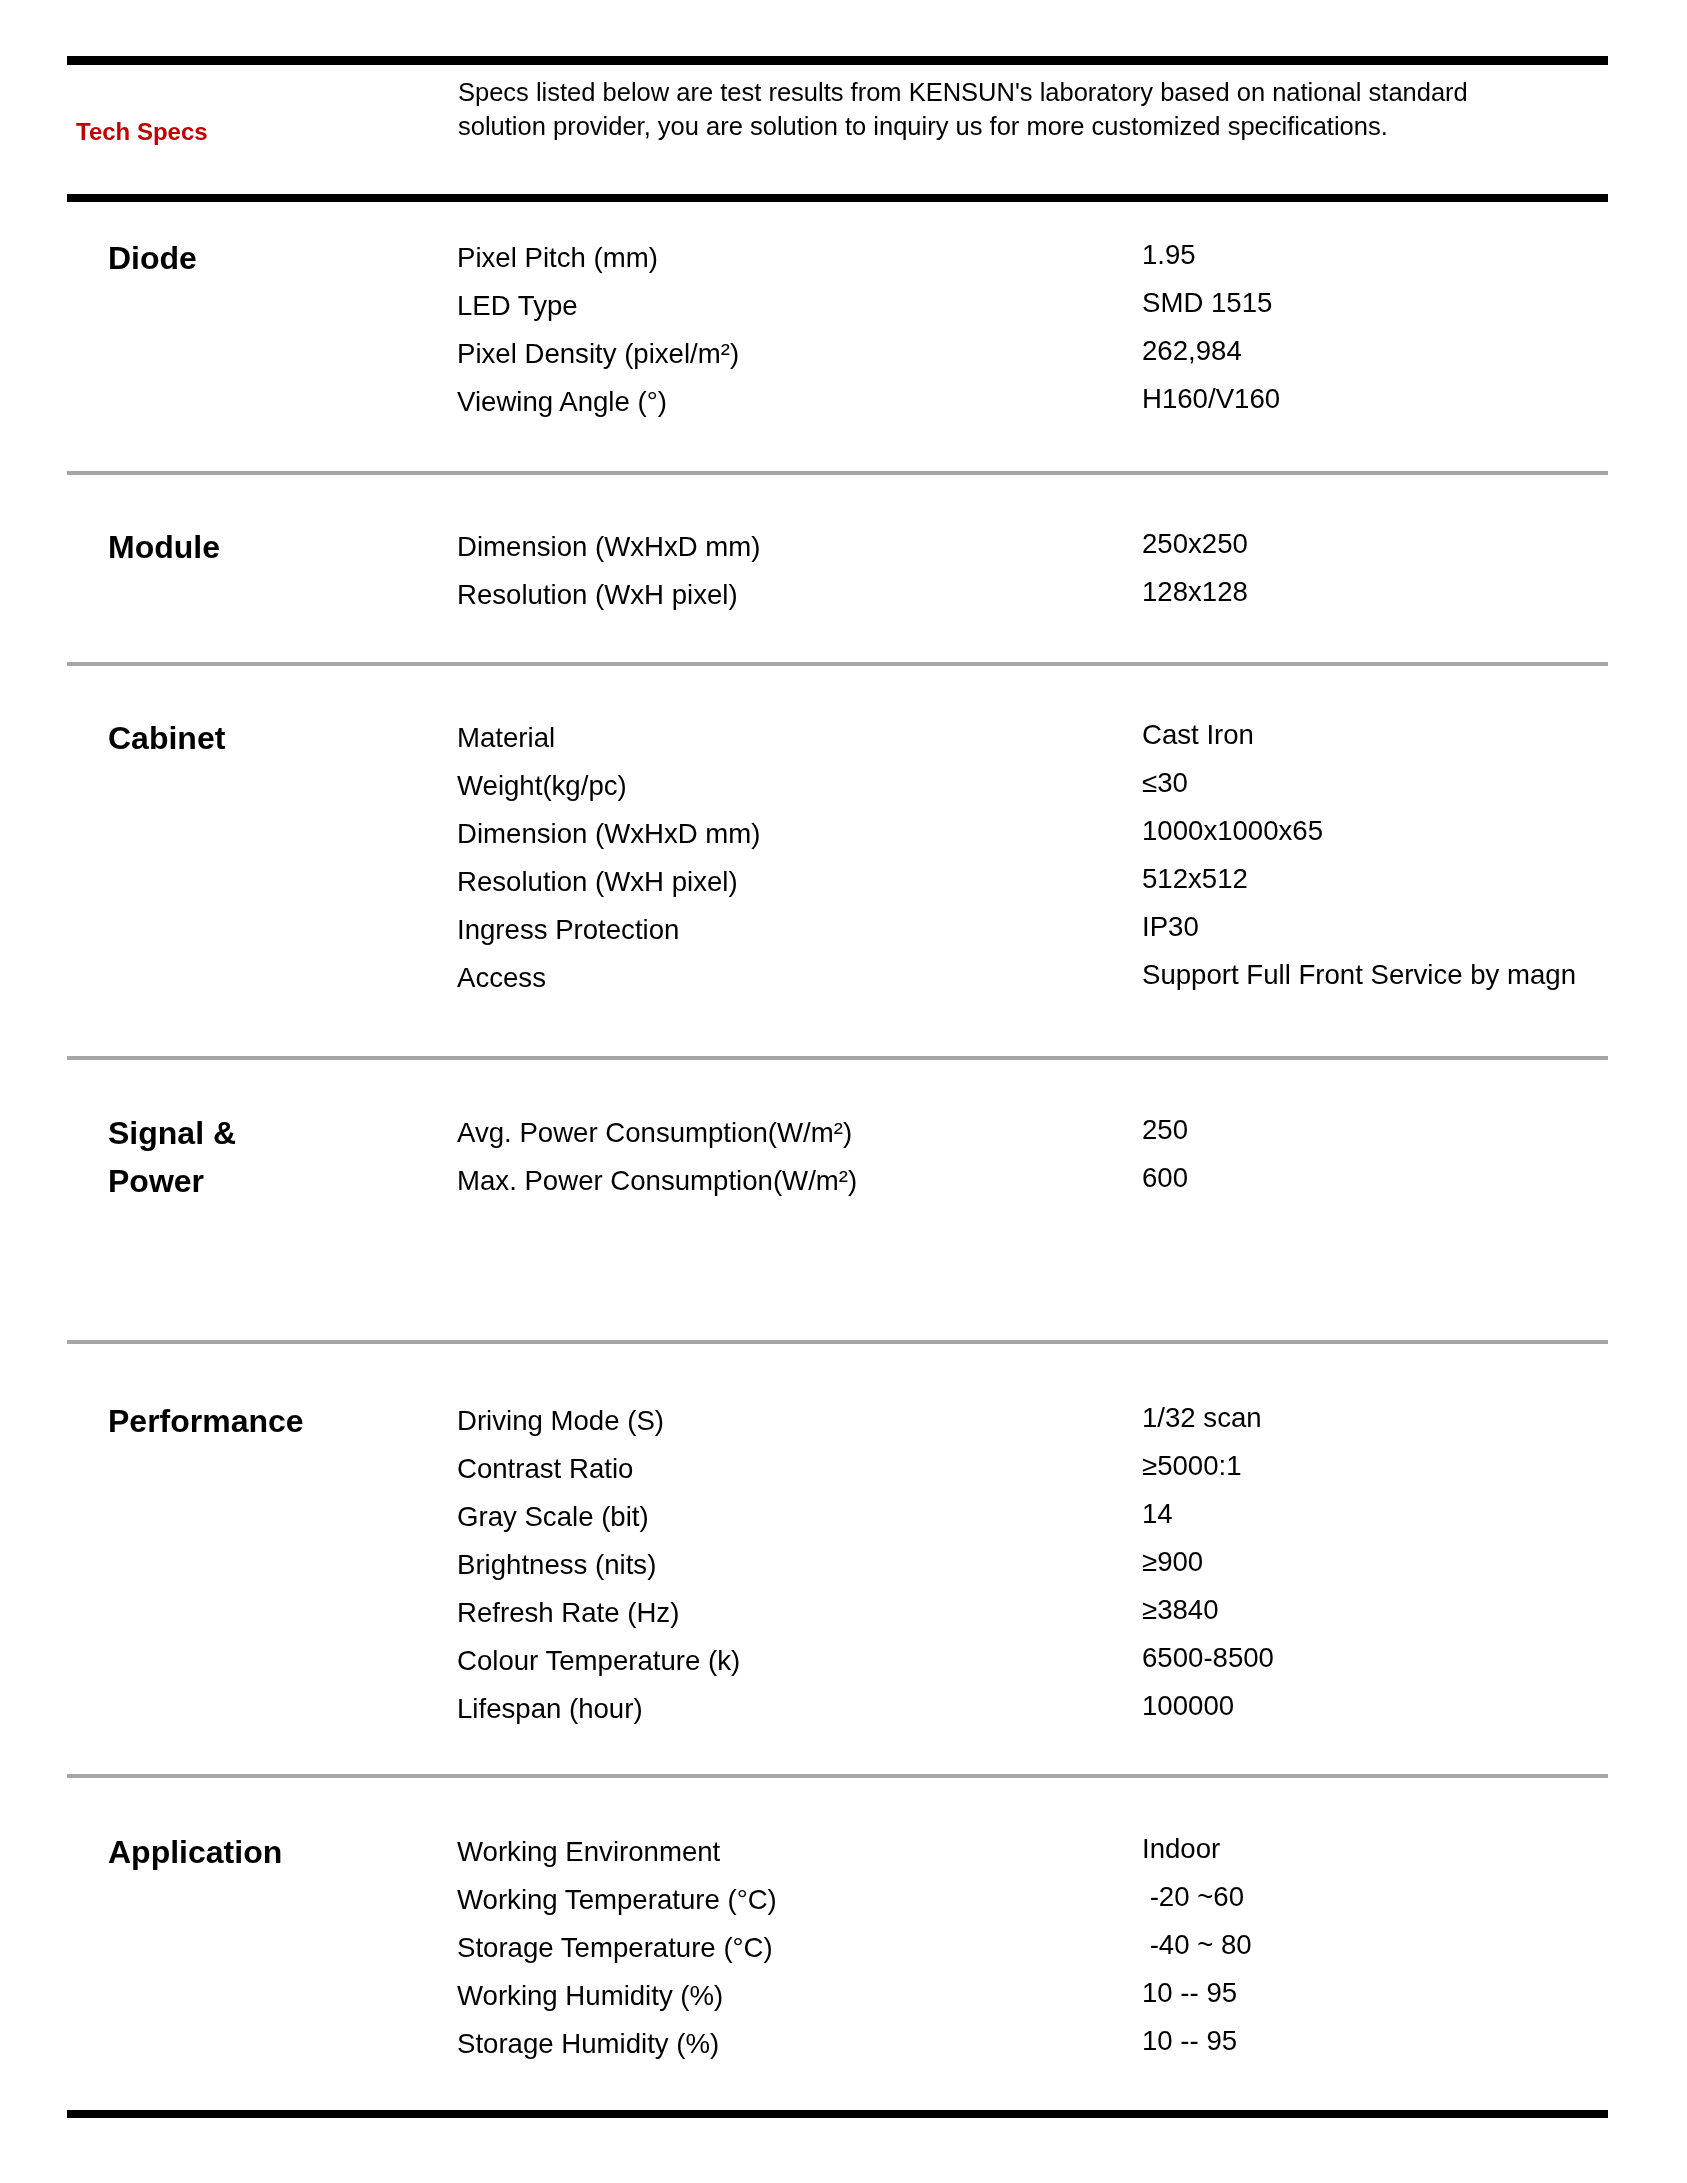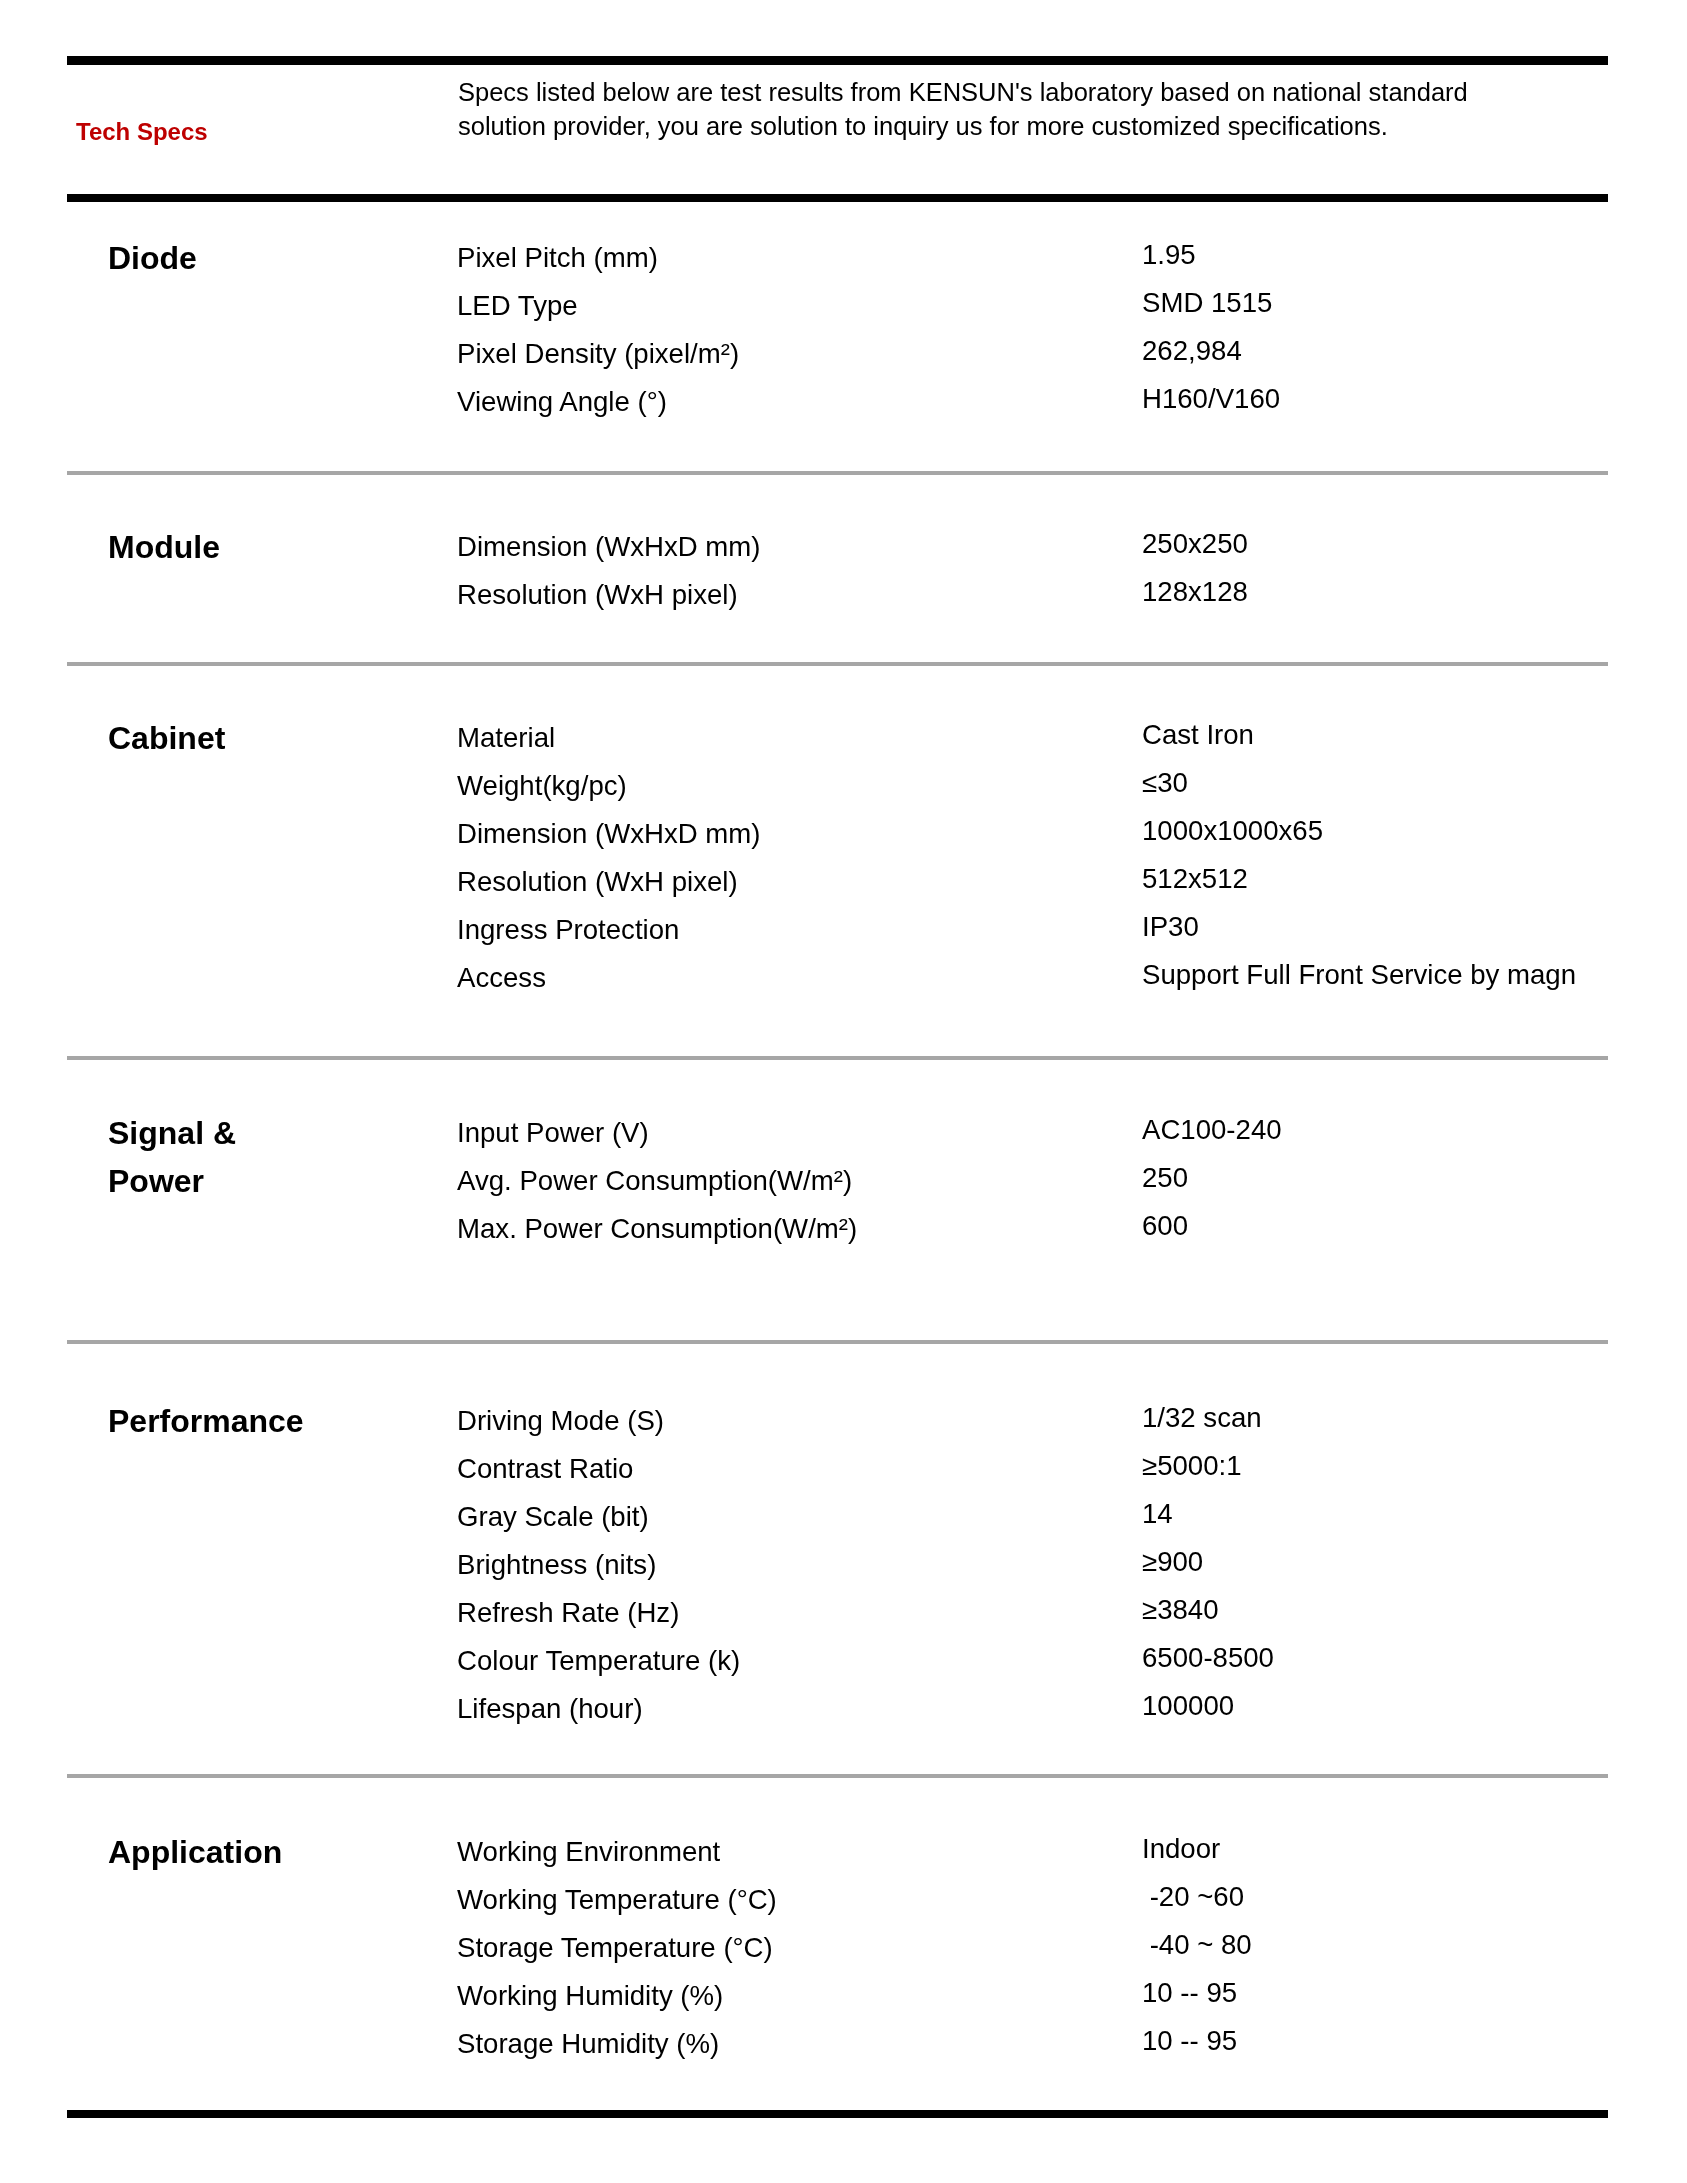--- a/index.html
+++ b/index.html
@@ -208,24 +208,20 @@
 
   <div class="divider divider-3"></div>
 
   <div class="section sec-signal">
     <div class="sec-name">
       <div class="name-line">Signal &amp;</div>
       <div class="name-line">Power</div>
     </div>
     <div class="rows">
       <div class="spec-row">
-        <div class="spec-label">Input Power (V)</div>
-        <div class="spec-value">AC100-240</div>
-      </div>
-      <div class="spec-row">
         <div class="spec-label">Avg. Power Consumption(W/m²)</div>
         <div class="spec-value">250</div>
       </div>
       <div class="spec-row">
         <div class="spec-label">Max. Power Consumption(W/m²)</div>
         <div class="spec-value">600</div>
       </div>
     </div>
   </div>
 

